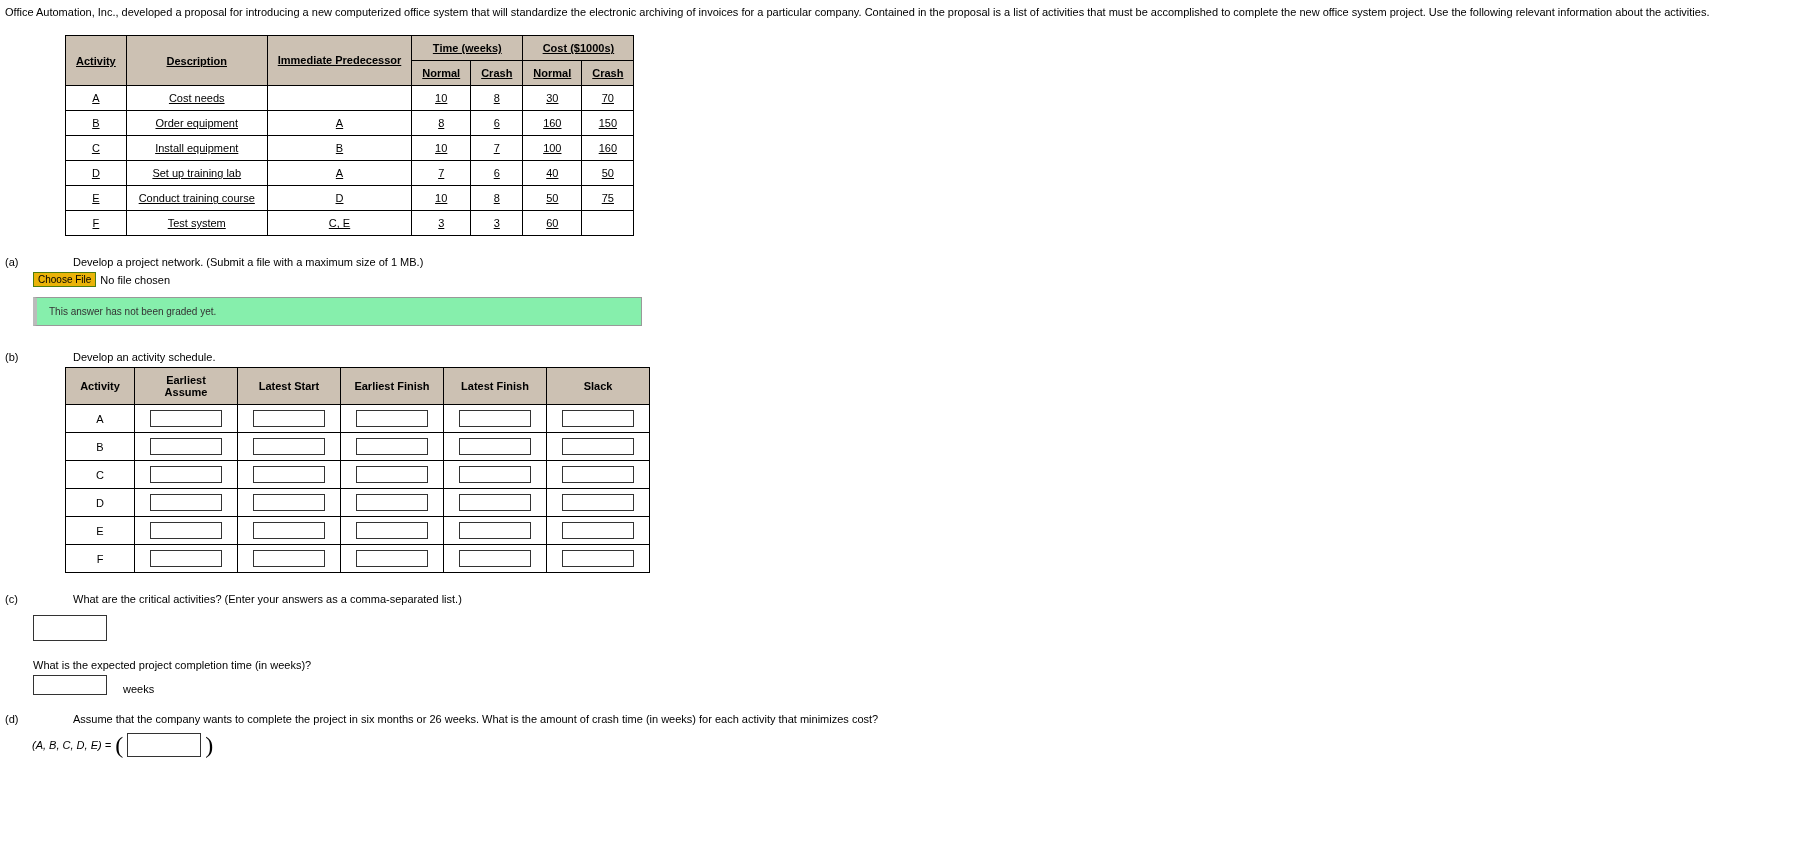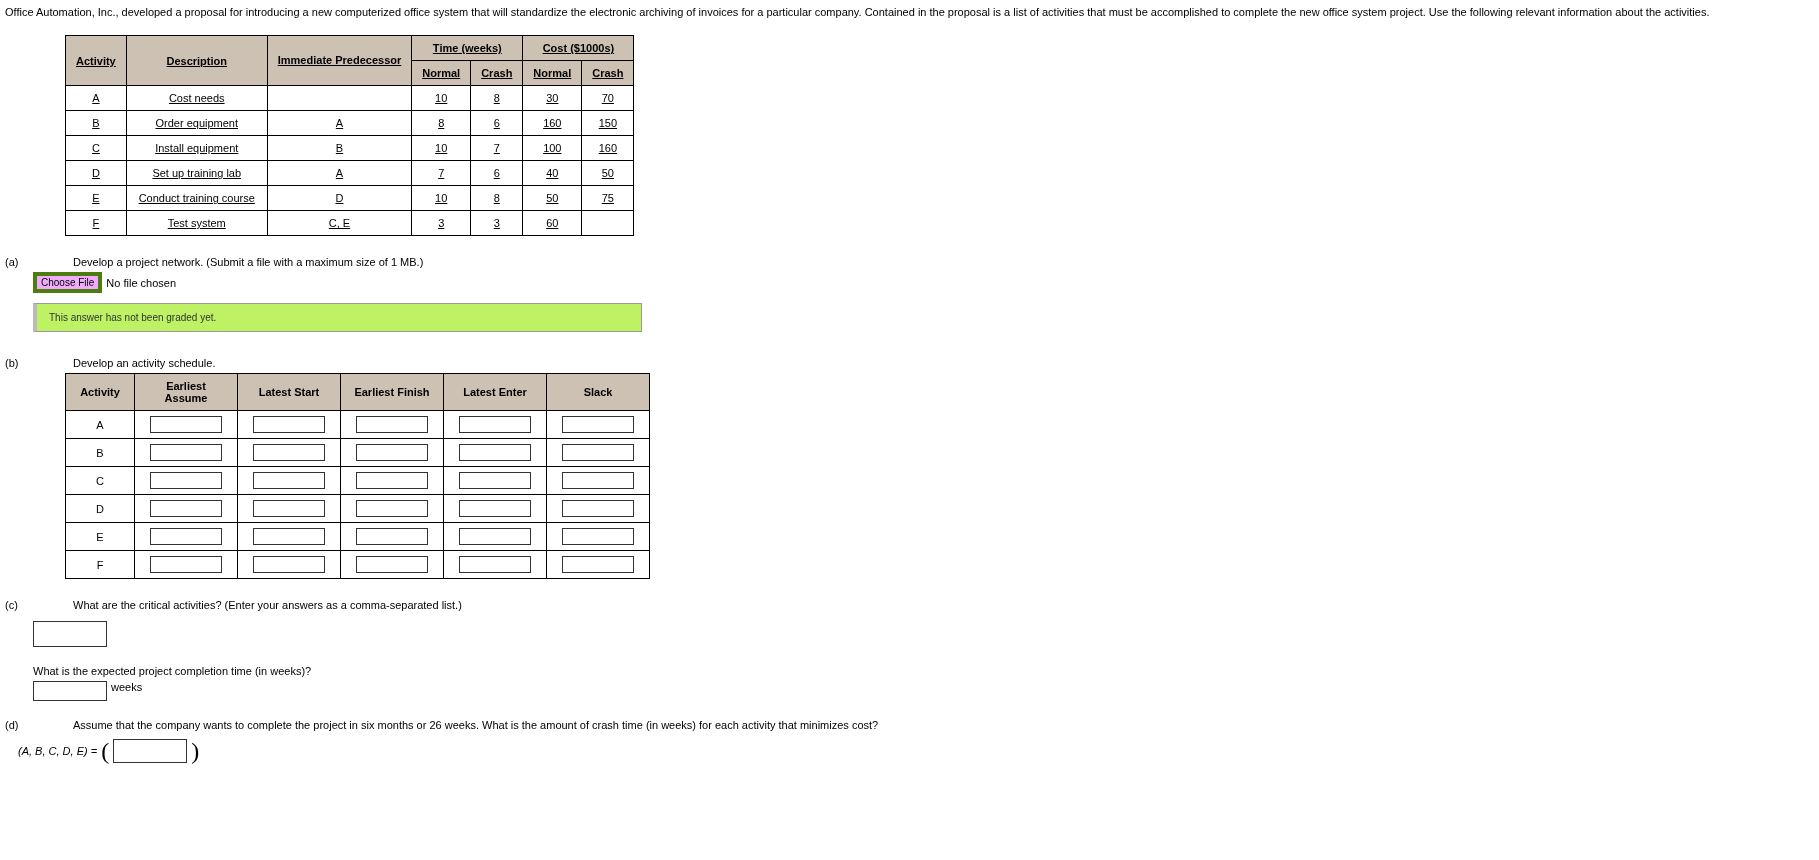--- a/index.html
+++ b/index.html
@@ -51,31 +51,31 @@
     .file-row {
       margin-top: 4px;
       margin-left: 28px;
       display: flex;
       align-items: center;
       gap: 4px;
       margin-bottom: 10px;
     }
     .choose-file-btn {
       font-size: 10px;
-      border: 4px solid #4d7c0f;
-      background: #f0abfc;
+      border: 1px solid #4d7c0f;
+      background: #eab308;
       padding: 1px 4px;
       cursor: pointer;
     }
     .no-file {
       font-size: 11px;
     }
     .graded-box {
       border: 1px solid #999;
-      background: #bef264;
+      background: #86efac;
       border-left: 4px solid #bbb;
       padding: 8px 12px;
       margin-left: 28px;
       margin-bottom: 25px;
       width: 580px;
       font-size: 10px;
       color: #333;
     }
     table.schedule-table {
       border-collapse: collapse;
@@ -121,25 +121,25 @@
     .inline-input {
       border: 1px solid #333;
       height: 16px;
       width: 68px;
       vertical-align: middle;
     }
     .weeks-row {
       margin-left: 28px;
       margin-bottom: 18px;
       display: flex;
-      align-items: flex-start;
-      gap: 4px;
+      align-items: flex-end;
+      gap: 16px;
     }
     .tuple-row {
-      margin-left: 13px;
+      margin-left: 27px;
       margin-top: 8px;
       display: flex;
       align-items: center;
       gap: 2px;
     }
     .tuple-label {
       font-style: italic;
     }
     .paren {
       font-family: "Times New Roman", serif;
@@ -249,21 +249,21 @@
   <div class="qbody">Develop an activity schedule.</div>
 </div>
 
 <table class="schedule-table">
   <tbody>
       <tr>
     <th class="act-col">Activity</th>
     <th><span>Earliest Assume</span></th>
     <th><span>Latest Start</span></th>
     <th><span>Earliest Finish</span></th>
-    <th><span>Latest Enter</span></th>
+    <th><span>Latest Finish</span></th>
     <th>Slack</th>
   </tr>
   </tbody>
     <tbody id="t2-body">
       <tr>
         <td class="act-cell">A</td>
         <td><input type="text" class="input-box" style=""></td>
         <td><input type="text" class="input-box" style=""></td>
         <td><input type="text" class="input-box" style=""></td>
         <td><input type="text" class="input-box" style=""></td>

